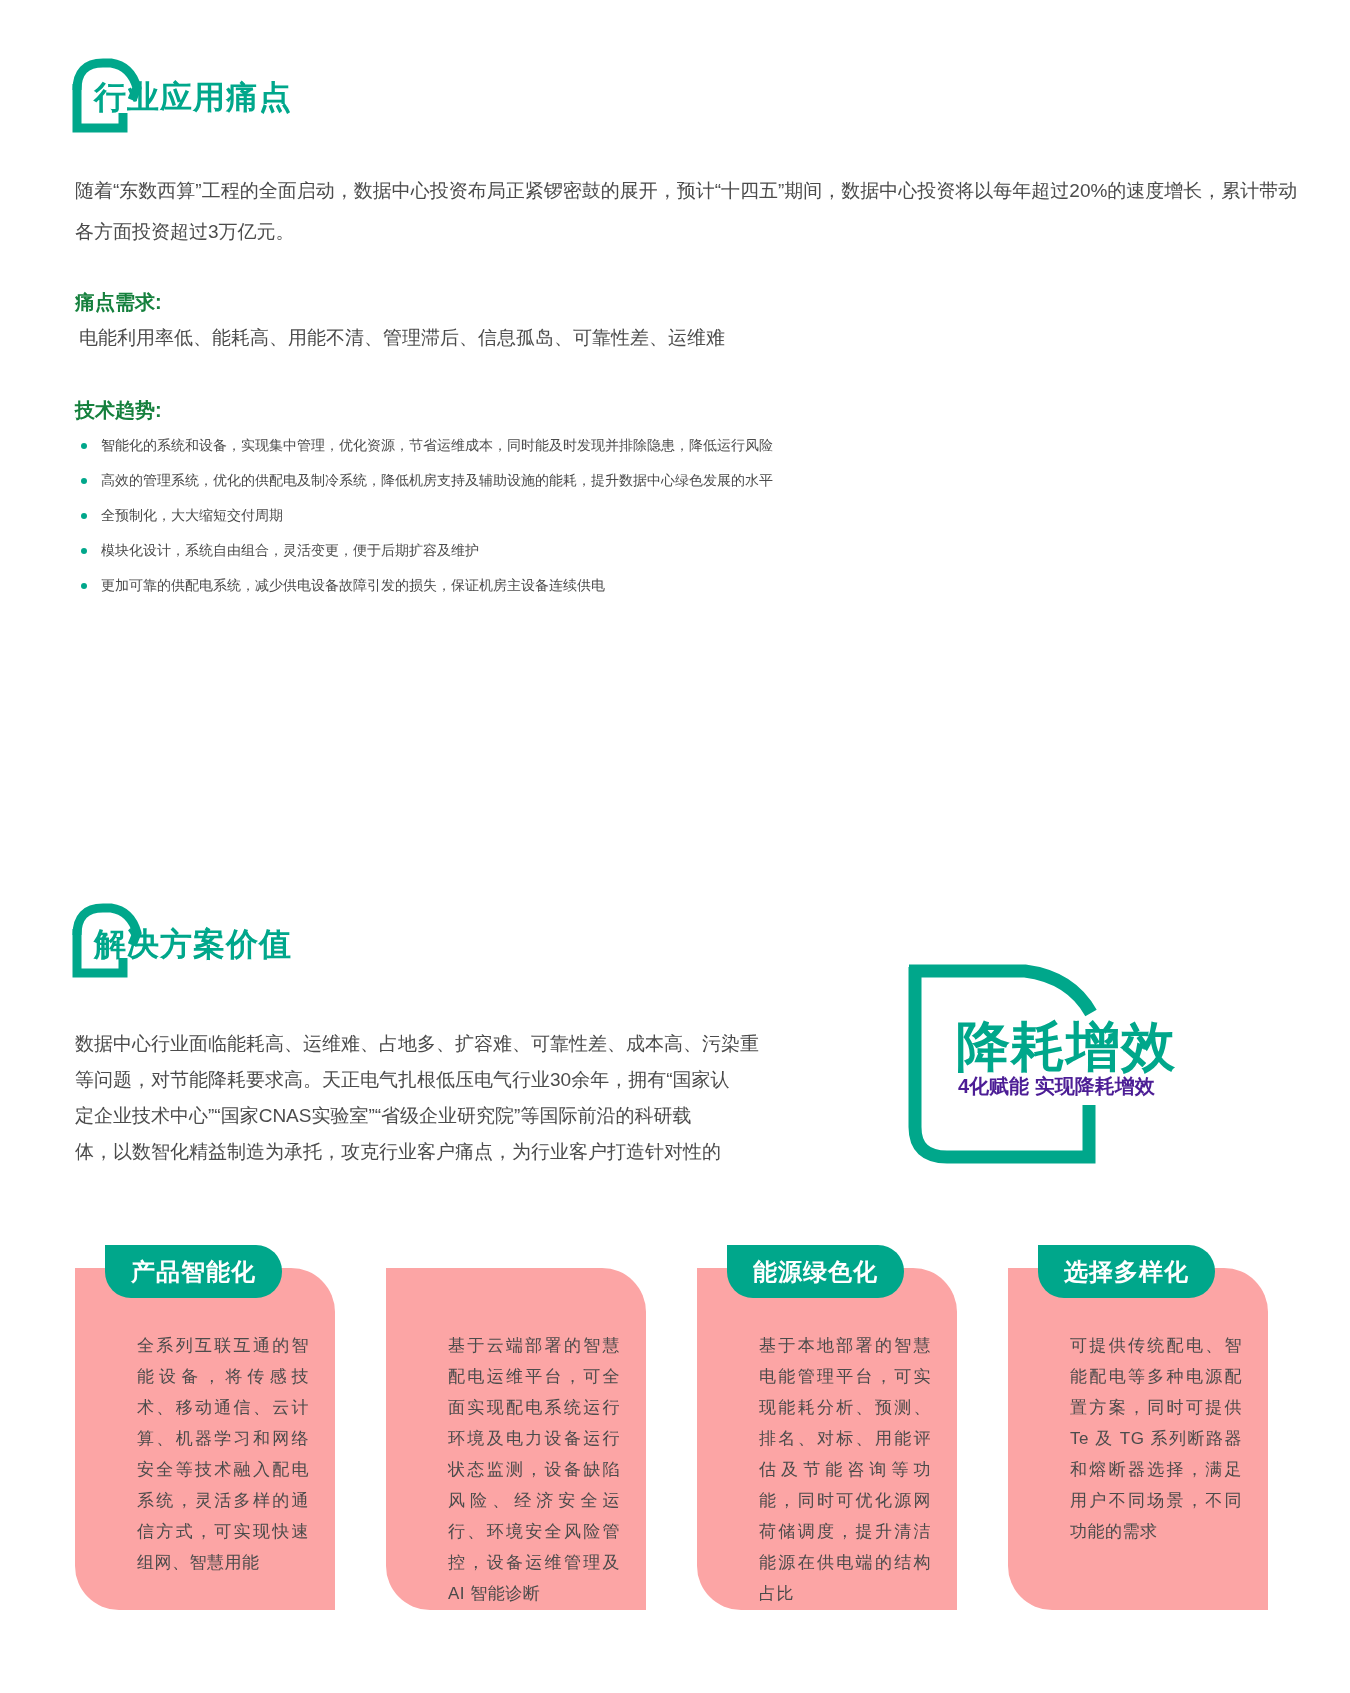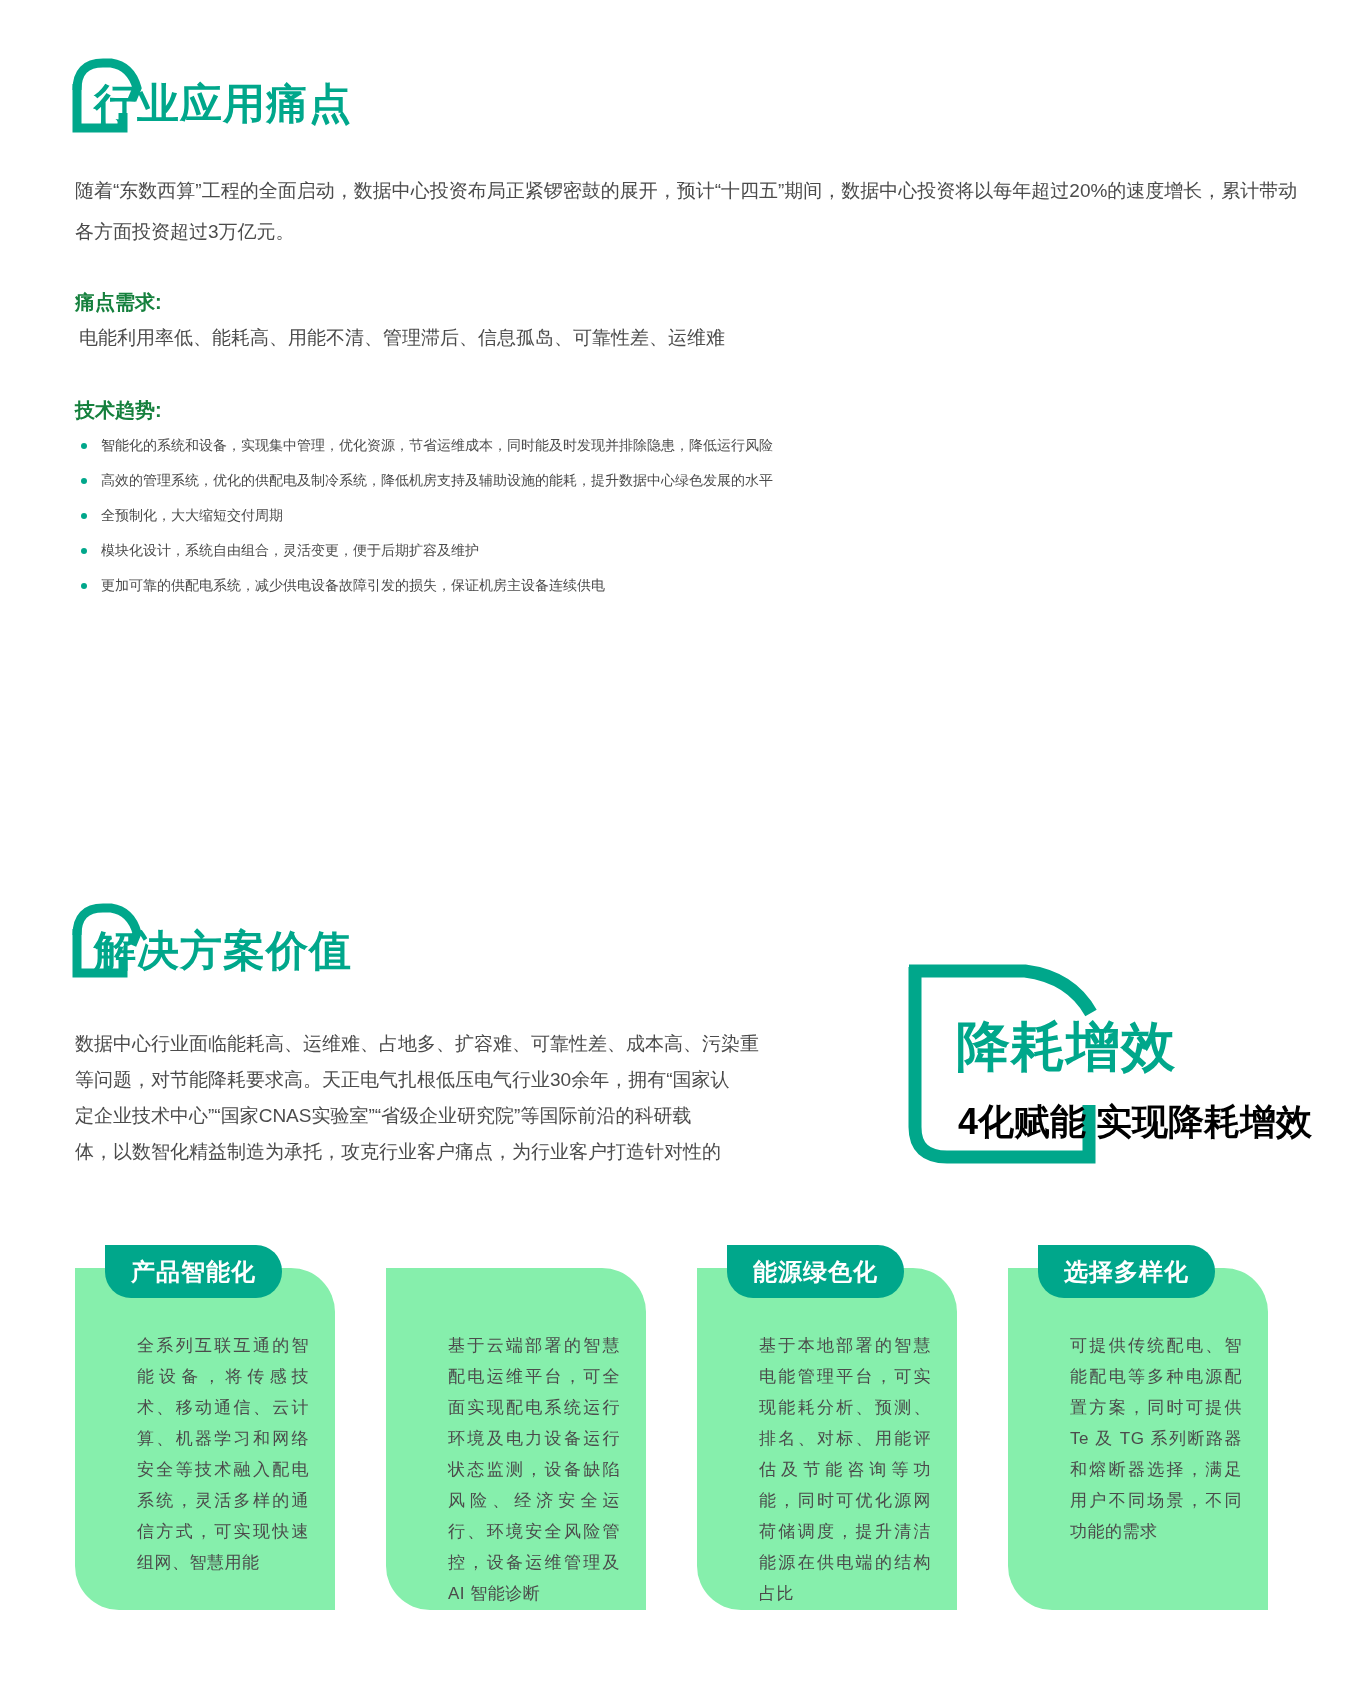--- a/index.html
+++ b/index.html
@@ -2,41 +2,41 @@
 <html><head>
 <meta charset="utf-8">
 <style>
   html,body{margin:0;padding:0;background:#ffffff;}
   body{font-family:"Liberation Sans","DejaVu Sans",sans-serif;}
   .page{position:relative;width:1350px;height:1693px;background:#ffffff;overflow:hidden;}
 
   .abs{position:absolute;}
 
   
-  .sec-title{font-size:42px;font-weight:800;color:#00a78b;letter-spacing:1px;white-space:nowrap;}
+  .sec-title{font-size:32px;font-weight:800;color:#00a78b;letter-spacing:1px;white-space:nowrap;}
 
   
   .para{font-size:19px;color:#4b4b4b;}
   .para .pline{display:block;line-height:41px;white-space:nowrap;}
   .para2 .pline{line-height:36px;}
 
   .label-bold{font-size:20px;font-weight:800;color:#15803d;white-space:nowrap;}
   .plain-line{font-size:19px;color:#4b4b4b;white-space:nowrap;}
 
   
   .trends{list-style:none;margin:0;padding:0;}
   .trends li{position:relative;padding-left:26px;margin:0 0 16px 0;font-size:14px;line-height:19px;color:#4b4b4b;white-space:nowrap;}
   .trends .dot{position:absolute;left:6px;top:7px;width:6px;height:6px;border-radius:50%;background:#00a78b;}
 
   
   .headline{font-size:54px;font-weight:800;color:#00a78b;letter-spacing:1px;white-space:nowrap;}
-  .subline{font-size:36px;font-weight:700;color:#000000;white-space:nowrap;margin-top:25px;}
+  .subline{font-size:20px;font-weight:700;color:#4c1d95;white-space:nowrap;}
 
   
-  .card{position:absolute;top:1268px;width:260px;height:342px;background:#86efac;border-radius:0 44px 0 44px;}
+  .card{position:absolute;top:1268px;width:260px;height:342px;background:#fca5a5;border-radius:0 44px 0 44px;}
   .pill{position:absolute;top:-23px;left:30px;height:53px;line-height:53px;padding:0 26px;background:#00a78b;
         border-radius:0 26px 26px 26px;color:#ffffff;font-size:24px;font-weight:800;letter-spacing:1px;white-space:nowrap;}
   .card-body{padding:62px 26px 0 30px;font-size:17px;line-height:31px;color:#4b4b4b;text-align:justify;text-justify:inter-ideograph;letter-spacing:0.5px;margin-left:32px;}
 
   svg.marker{display:block;}
 </style>
 </head>
 <body>
 
 <div class="page">

